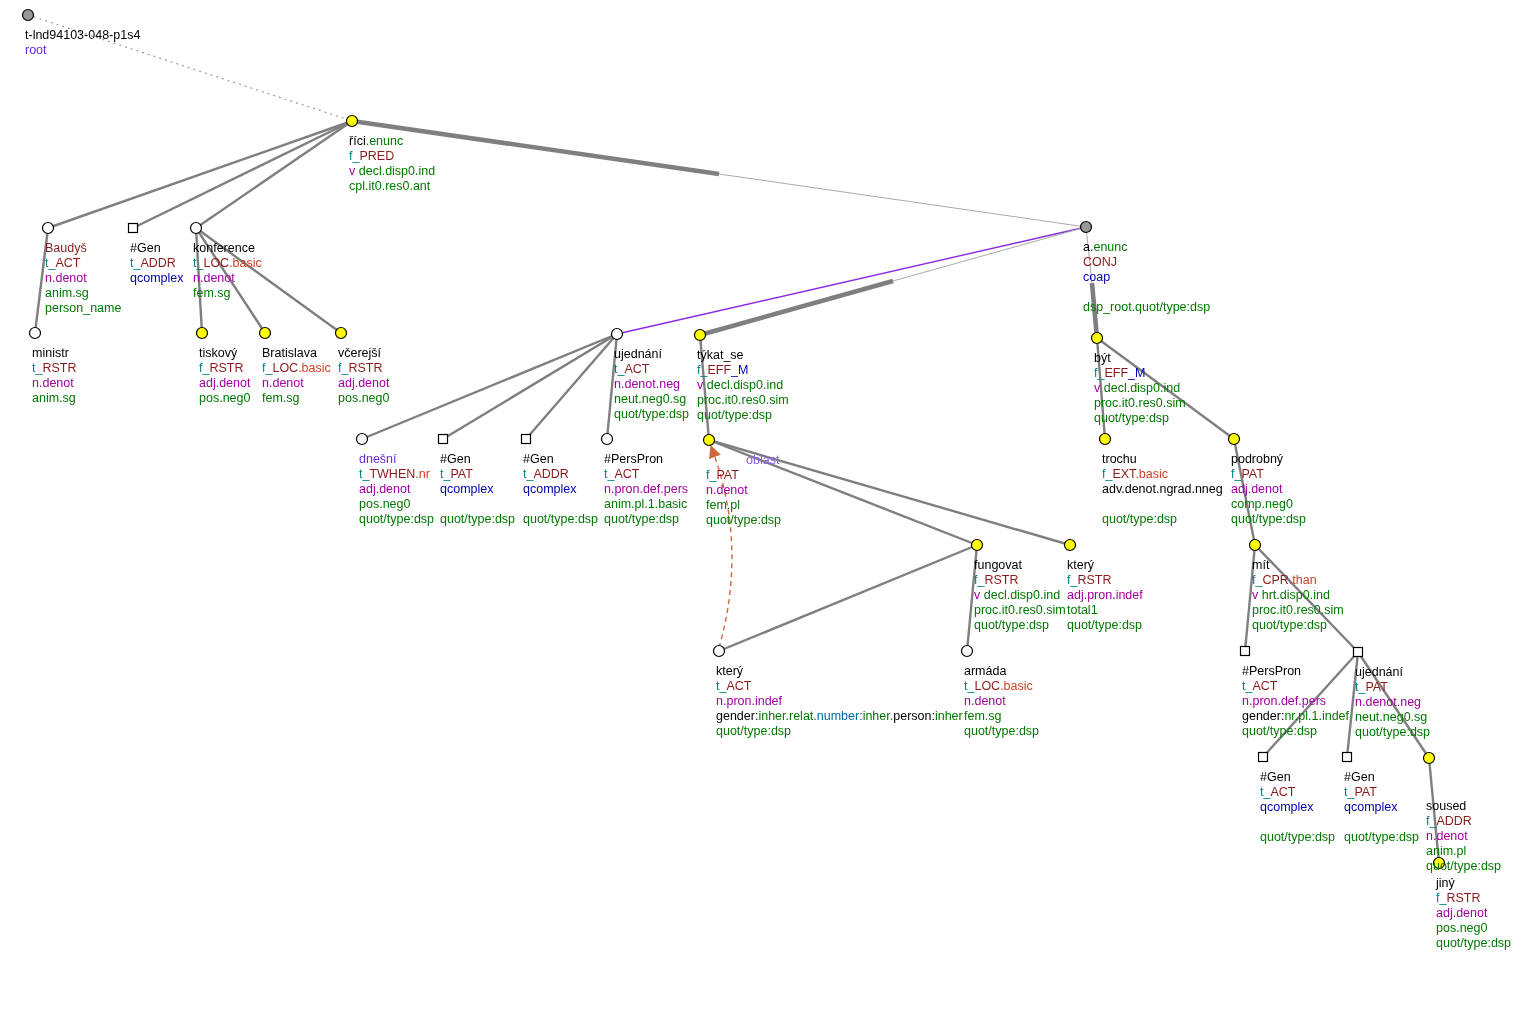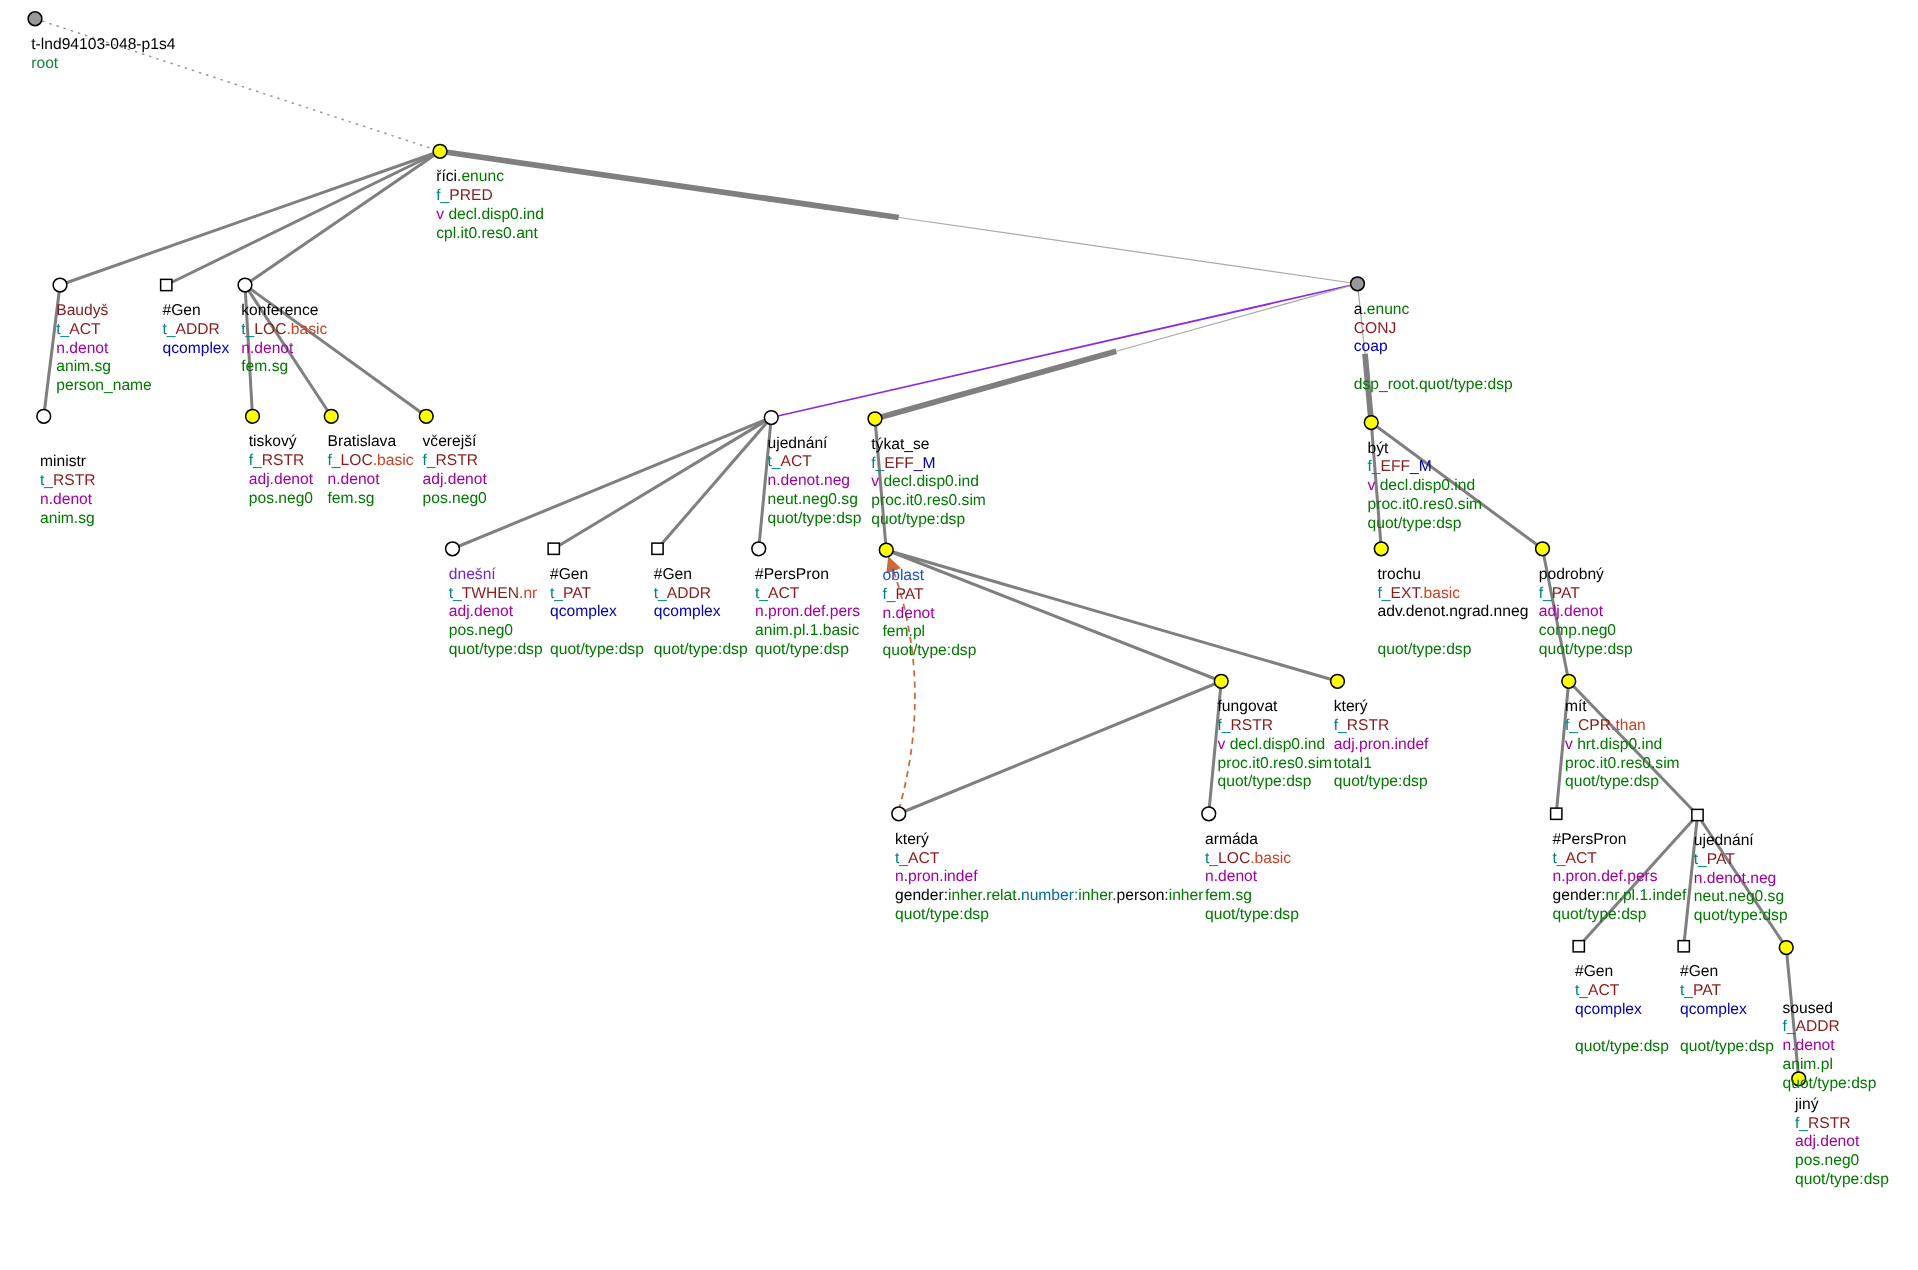--- a/index.html
+++ b/index.html
@@ -86,21 +86,21 @@
         <rect x="1353.5" y="647.5" width="9" height="9" fill="#ffffff" stroke="#000000" stroke-width="1.2"></rect>
         <rect x="1258.5" y="752.5" width="9" height="9" fill="#ffffff" stroke="#000000" stroke-width="1.2"></rect>
         <rect x="1342.5" y="752.5" width="9" height="9" fill="#ffffff" stroke="#000000" stroke-width="1.2"></rect>
         <circle cx="1429" cy="758" r="5.5" fill="#ffff00" stroke="#000000" stroke-width="1.2"></circle>
         <circle cx="1439" cy="863" r="5.5" fill="#ffff00" stroke="#000000" stroke-width="1.2"></circle>
       </g>
   </svg>
   <div id="label-layer">
       <div class="nodelabel" style="left: 25px; top: 28px;">
         <div class="tl"><span style="color: rgb(0, 0, 0);">t-lnd94103-048-p1s4</span></div>
-        <div class="tl"><span style="color: #15803d;">root</span></div>
+        <div class="tl"><span style="color: #6d28d9;">root</span></div>
       </div>
       <div class="nodelabel" style="left: 349px; top: 134px;">
         <div class="tl"><span style="color: rgb(0, 0, 0);">říci</span><span style="color: rgb(0, 120, 0);">.enunc</span></div>
         <div class="tl"><span style="color: rgb(0, 128, 128);">f_</span><span style="color: rgb(139, 26, 26);">PRED</span></div>
         <div class="tl"><span style="color: rgb(160, 0, 160);">v </span><span style="color: rgb(0, 120, 0);">decl.disp0.ind</span></div>
         <div class="tl"><span style="color: rgb(0, 120, 0);">cpl.it0.res0.ant</span></div>
       </div>
       <div class="nodelabel" style="left: 45px; top: 241px;">
         <div class="tl"><span style="color: #7f1d1d;">Baudyš</span></div>
         <div class="tl"><span style="color: rgb(0, 128, 128);">t_</span><span style="color: rgb(139, 26, 26);">ACT</span></div>
@@ -112,21 +112,21 @@
         <div class="tl"><span style="color: rgb(0, 0, 0);">#Gen</span></div>
         <div class="tl"><span style="color: rgb(0, 128, 128);">t_</span><span style="color: rgb(139, 26, 26);">ADDR</span></div>
         <div class="tl"><span style="color: rgb(0, 0, 176);">qcomplex</span></div>
       </div>
       <div class="nodelabel" style="left: 193px; top: 241px;">
         <div class="tl"><span style="color: rgb(0, 0, 0);">konference</span></div>
         <div class="tl"><span style="color: rgb(0, 128, 128);">t_</span><span style="color: rgb(139, 26, 26);">LOC</span><span style="color: rgb(204, 65, 37);">.basic</span></div>
         <div class="tl"><span style="color: rgb(160, 0, 160);">n.denot</span></div>
         <div class="tl"><span style="color: rgb(0, 120, 0);">fem.sg</span></div>
       </div>
-      <div class="nodelabel" style="left: 32px; top: 346px; margin-top: 16px;">
+      <div class="nodelabel" style="left: 32px; top: 346px;">
         <div class="tl"><span style="color: rgb(0, 0, 0);">ministr</span></div>
         <div class="tl"><span style="color: rgb(0, 128, 128);">t_</span><span style="color: rgb(139, 26, 26);">RSTR</span></div>
         <div class="tl"><span style="color: rgb(160, 0, 160);">n.denot</span></div>
         <div class="tl"><span style="color: rgb(0, 120, 0);">anim.sg</span></div>
       </div>
       <div class="nodelabel" style="left: 199px; top: 346px;">
         <div class="tl"><span style="color: rgb(0, 0, 0);">tiskový</span></div>
         <div class="tl"><span style="color: rgb(0, 128, 128);">f_</span><span style="color: rgb(139, 26, 26);">RSTR</span></div>
         <div class="tl"><span style="color: rgb(160, 0, 160);">adj.denot</span></div>
         <div class="tl"><span style="color: rgb(0, 120, 0);">pos.neg0</span></div>
@@ -186,21 +186,21 @@
         <div class="tl"><span style="color: rgb(0, 120, 0);">quot/type:dsp</span></div>
       </div>
       <div class="nodelabel" style="left: 604px; top: 452px;">
         <div class="tl"><span style="color: rgb(0, 0, 0);">#PersPron</span></div>
         <div class="tl"><span style="color: rgb(0, 128, 128);">t_</span><span style="color: rgb(139, 26, 26);">ACT</span></div>
         <div class="tl"><span style="color: rgb(160, 0, 160);">n.pron.def.pers</span></div>
         <div class="tl"><span style="color: rgb(0, 120, 0);">anim.pl.1.basic</span></div>
         <div class="tl"><span style="color: rgb(0, 120, 0);">quot/type:dsp</span></div>
       </div>
       <div class="nodelabel" style="left: 706px; top: 453px;">
-        <div class="tl"><span style="color: #1d4ed8;">oblast</span></div>
+        <div class="tl"><span style="color: #8b5cf6; margin-left: 40px;">oblast</span></div>
         <div class="tl"><span style="color: rgb(0, 128, 128);">f_</span><span style="color: rgb(139, 26, 26);">PAT</span></div>
         <div class="tl"><span style="color: rgb(160, 0, 160);">n.denot</span></div>
         <div class="tl"><span style="color: rgb(0, 120, 0);">fem.pl</span></div>
         <div class="tl"><span style="color: rgb(0, 120, 0);">quot/type:dsp</span></div>
       </div>
       <div class="nodelabel" style="left: 1094px; top: 351px;">
         <div class="tl"><span style="color: rgb(0, 0, 0);">být</span></div>
         <div class="tl"><span style="color: rgb(0, 128, 128);">f_</span><span style="color: rgb(139, 26, 26);">EFF</span><span style="color: rgb(0, 0, 176);">_M</span></div>
         <div class="tl"><span style="color: rgb(160, 0, 160);">v </span><span style="color: rgb(0, 120, 0);">decl.disp0.ind</span></div>
         <div class="tl"><span style="color: rgb(0, 120, 0);">proc.it0.res0.sim</span></div>

